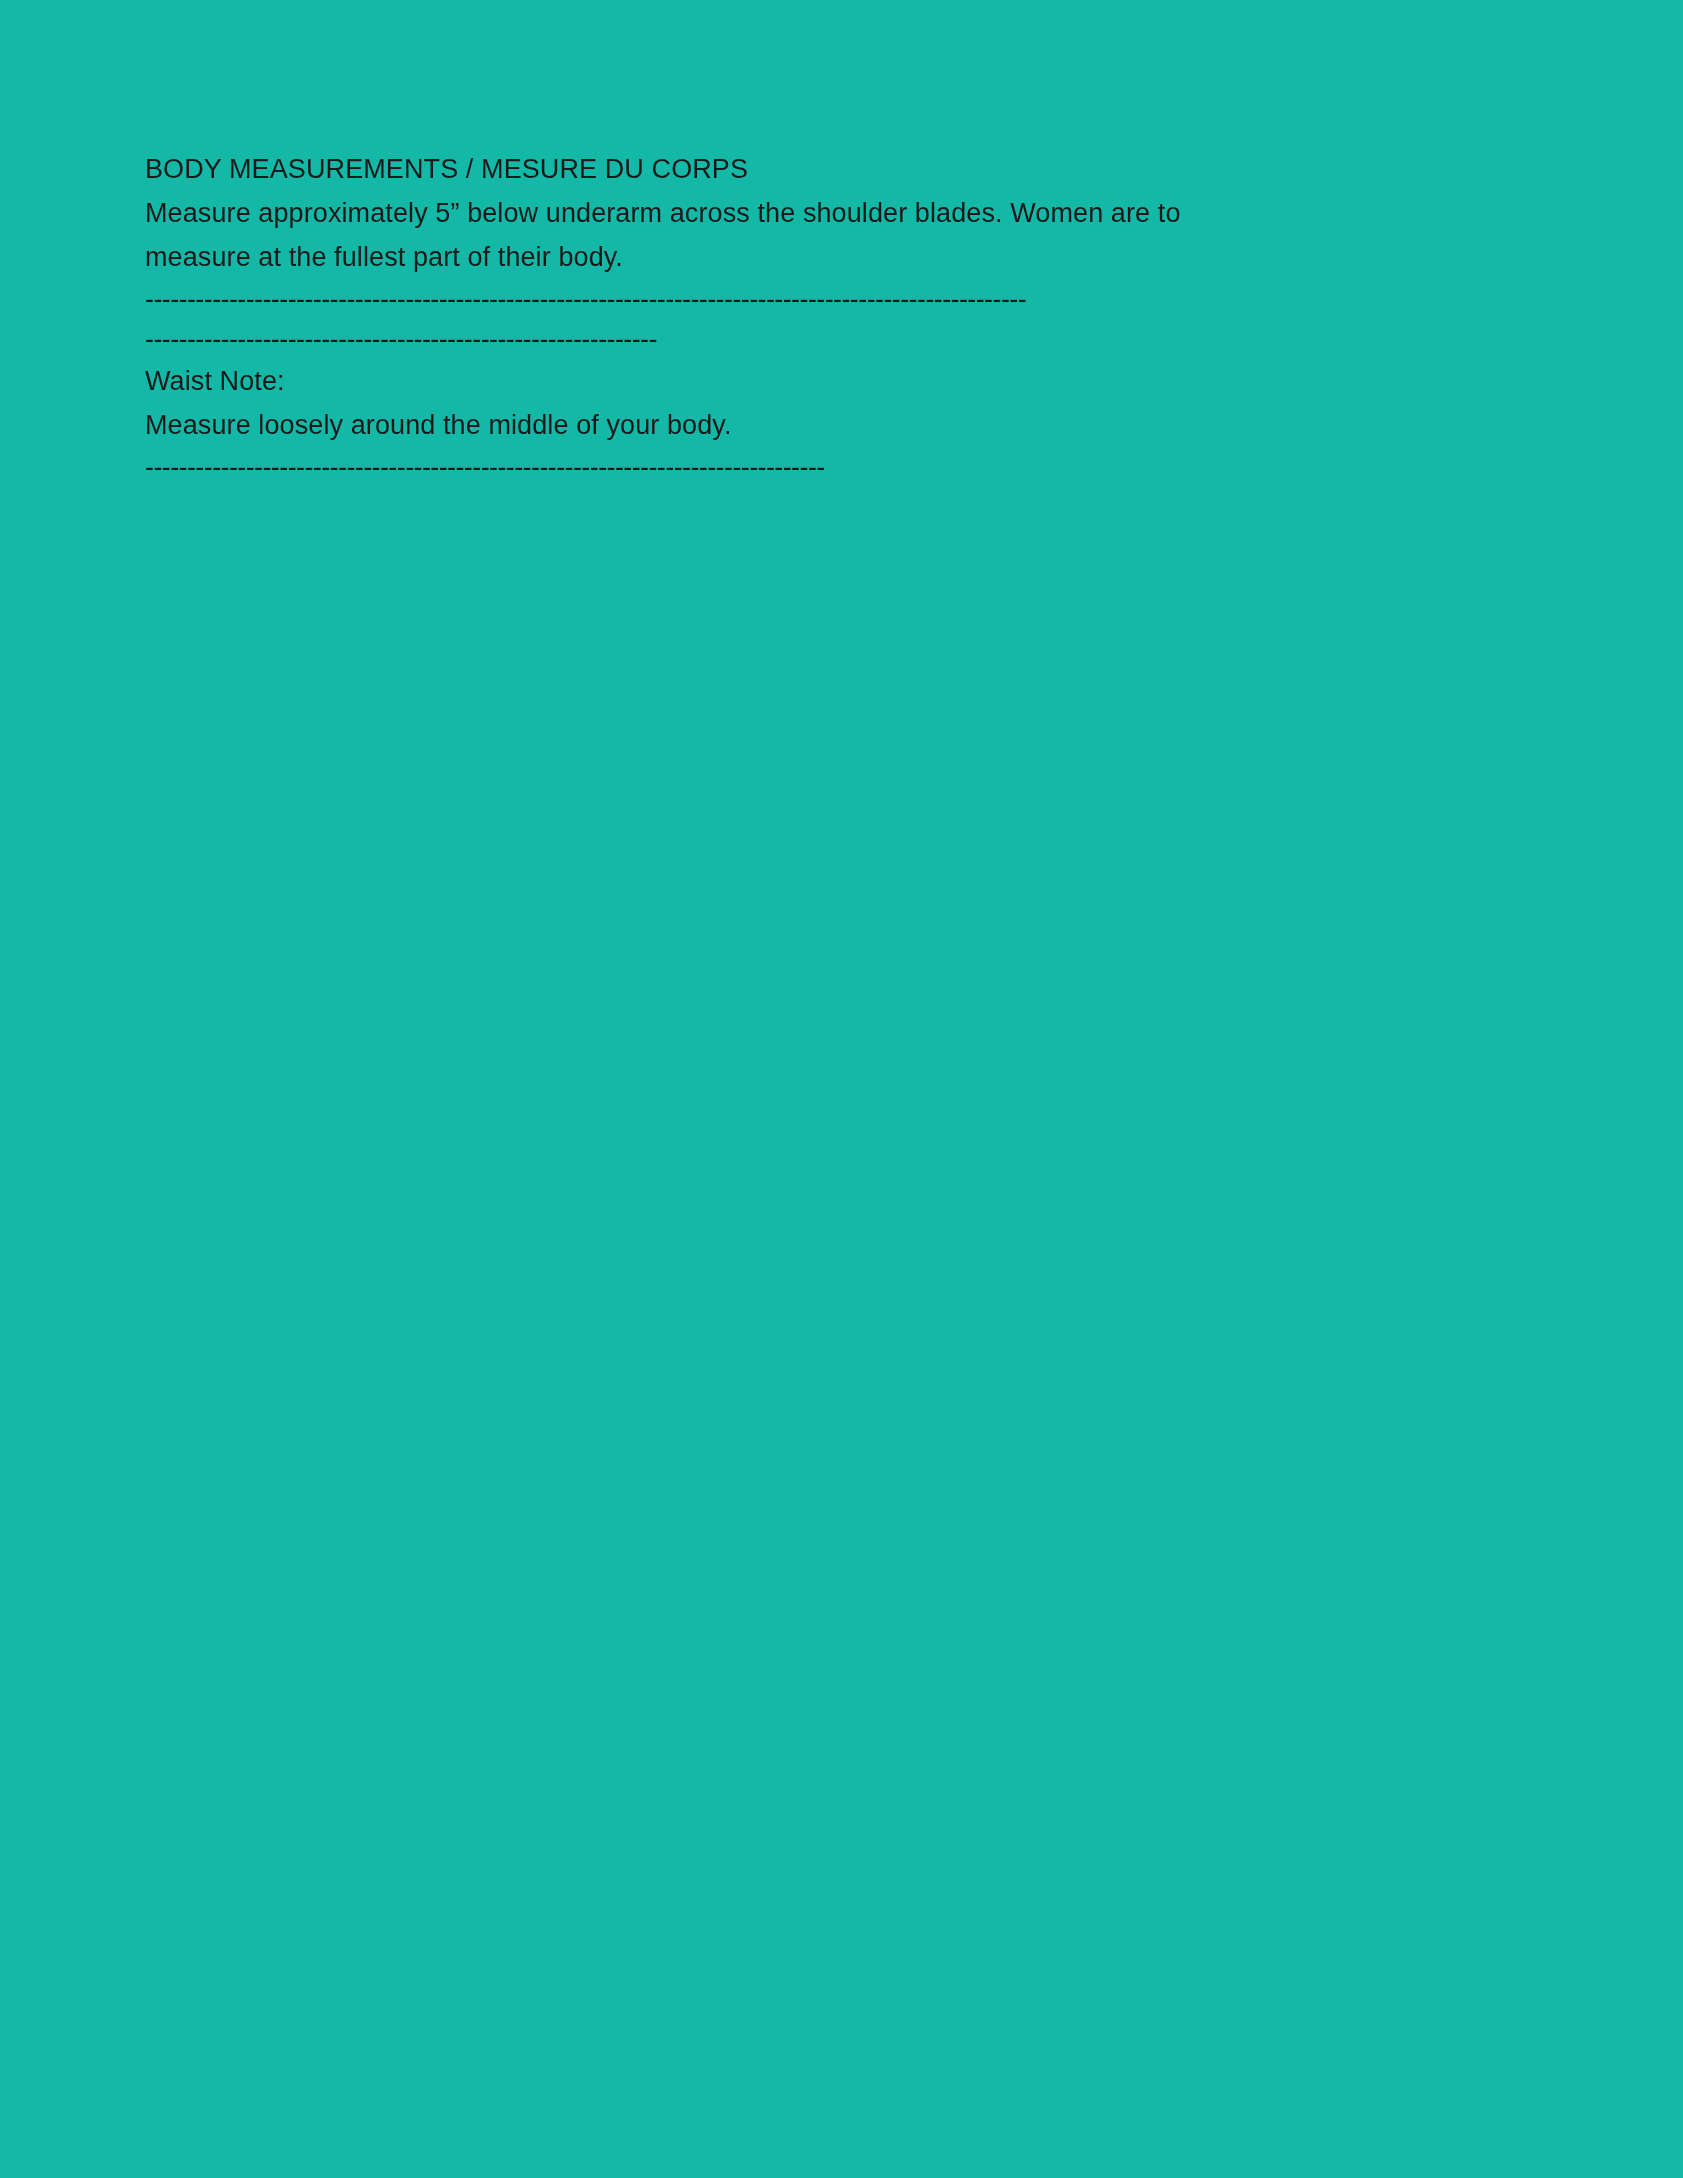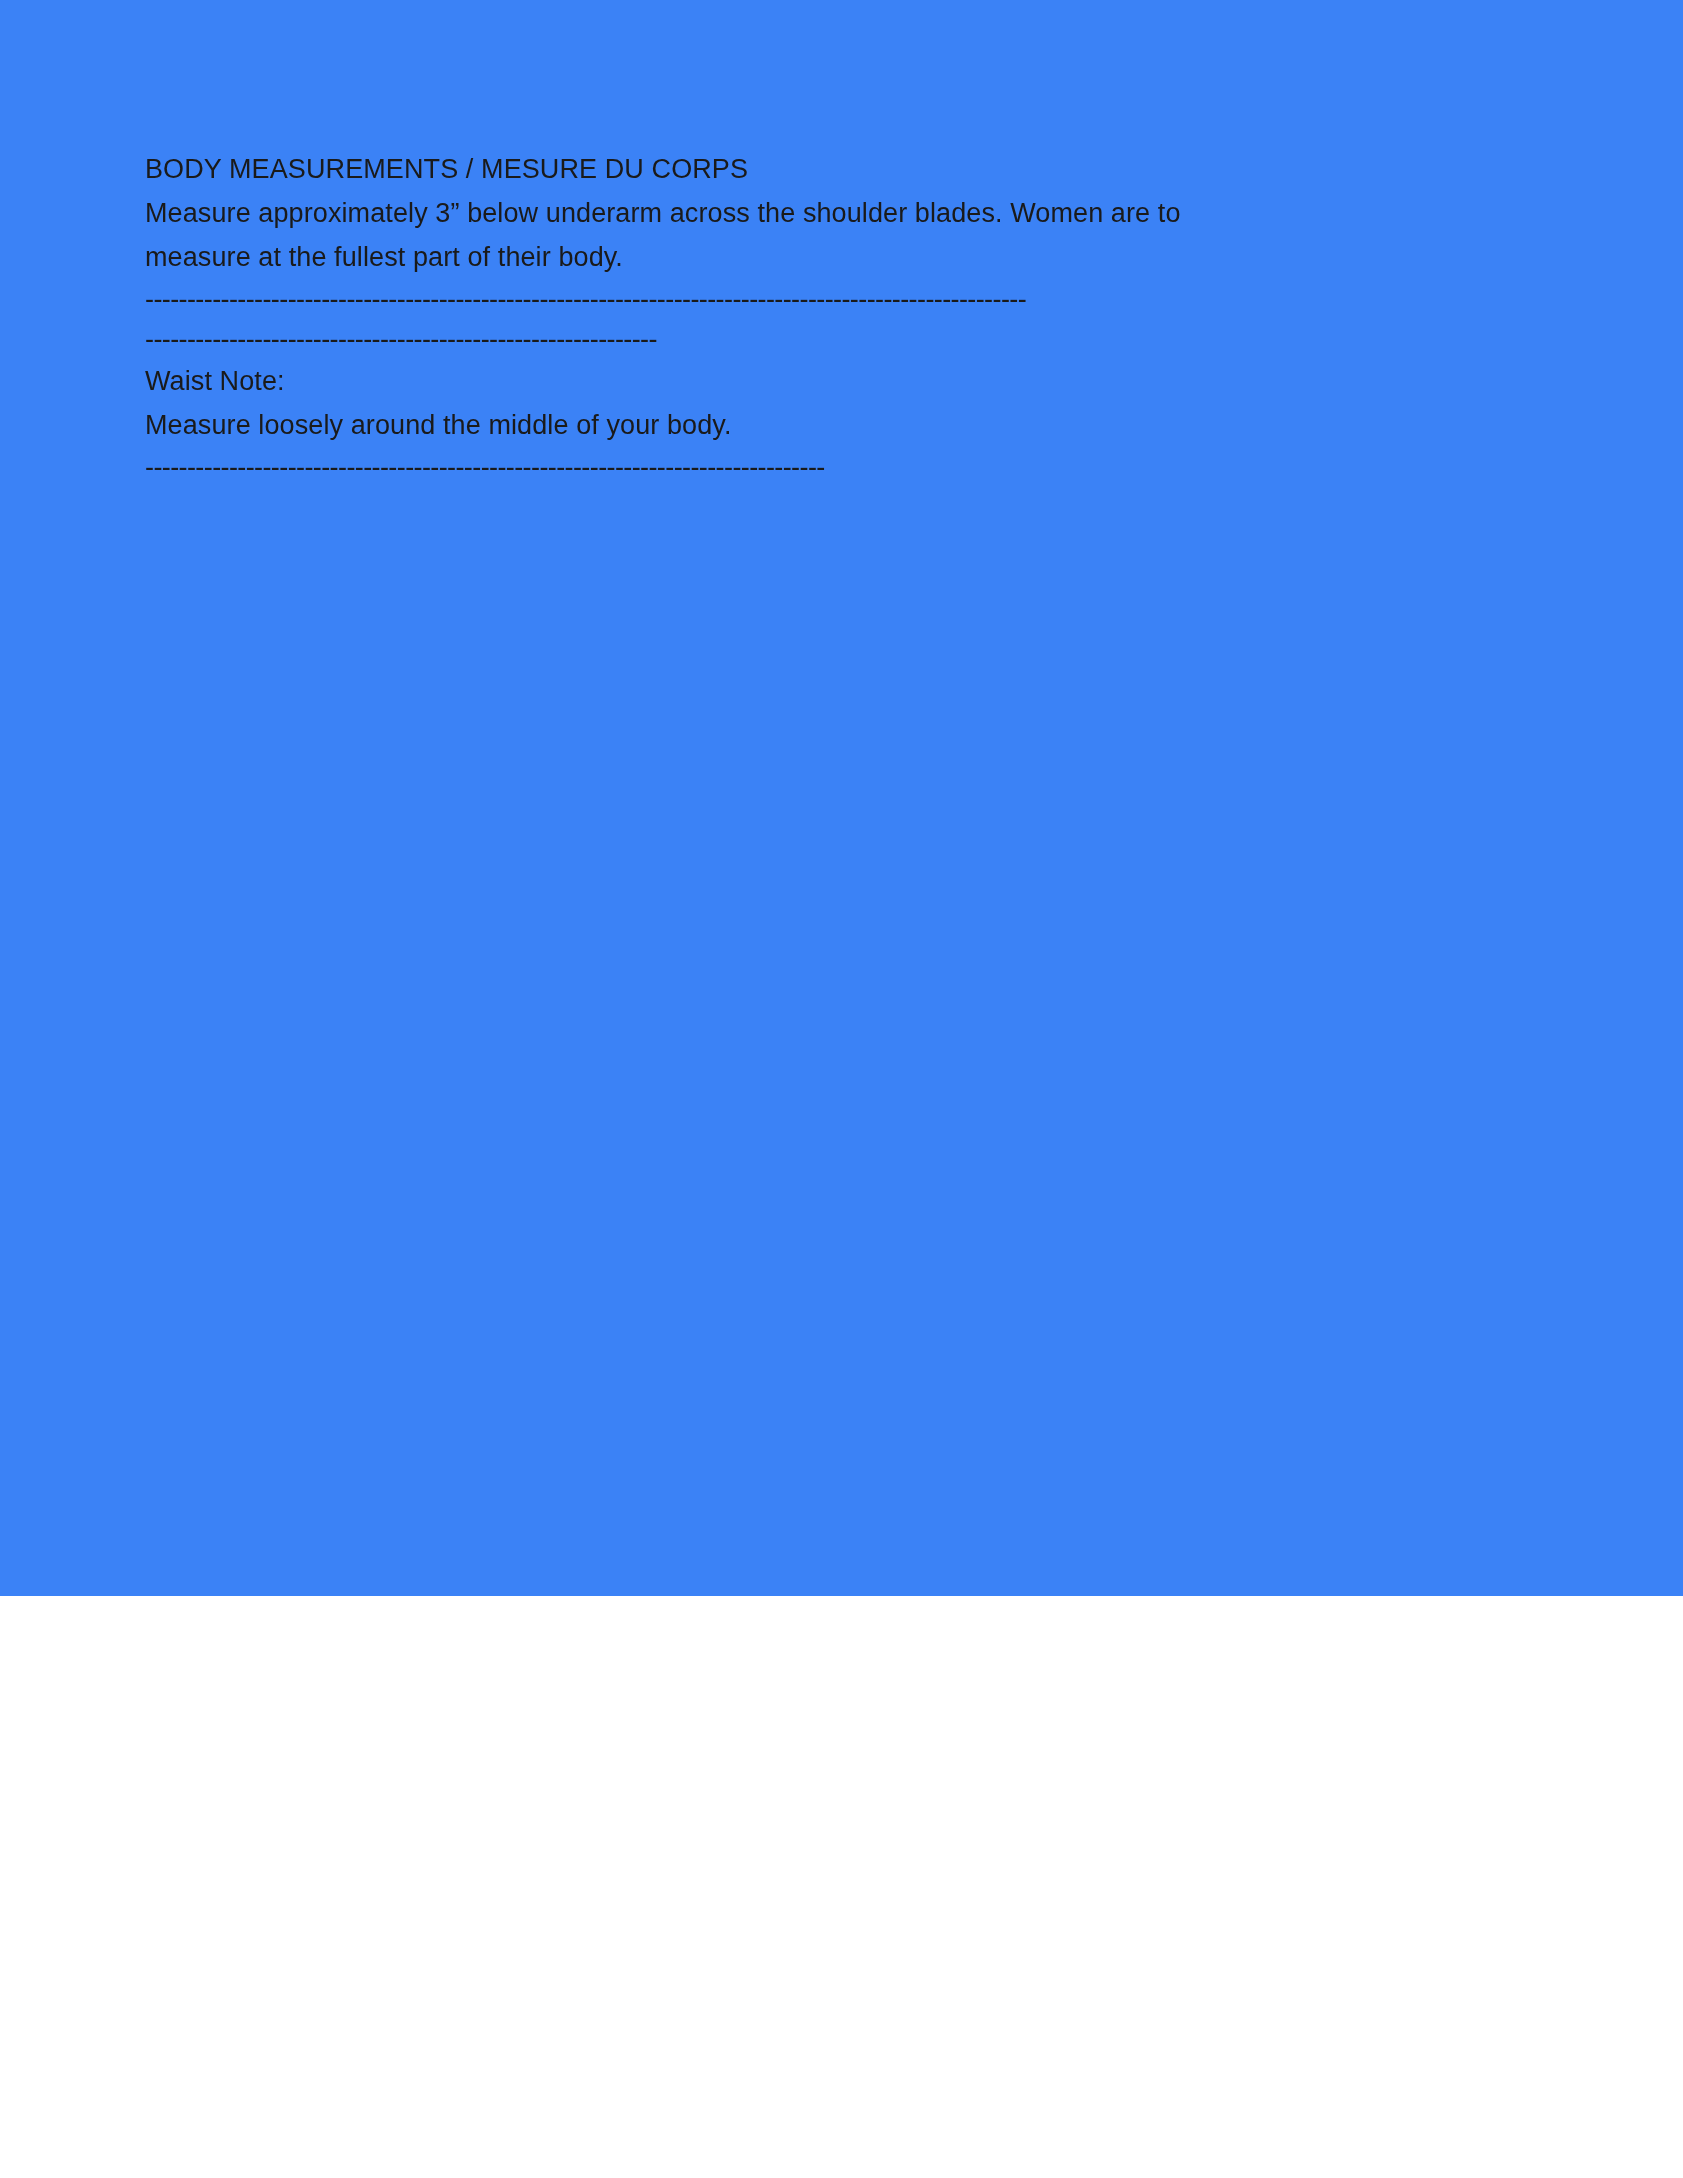--- a/index.html
+++ b/index.html
@@ -10,22 +10,22 @@
   body {
     width: 1683px;
     height: 2178px;
     font-family: "Liberation Sans", sans-serif;
     color: #000000;
     -webkit-font-smoothing: antialiased;
   }
   .page {
     position: relative;
     width: 1683px;
-    height: 1596px;
-    background: #3b82f6;
+    height: 2178px;
+    background: #14b8a6;
     box-sizing: border-box;
   }
   .content {
     position: absolute;
     left: 145px;
     top: 147px;
     width: 1307px;
   }
   .line {
     font-size: 27px;
@@ -52,21 +52,21 @@
 </style>
 </head>
 <body>
 
 <div class="page">
   <div class="content">
 
     <div class="line">BODY MEASUREMENTS / MESURE DU CORPS</div>
 
 
-    <div class="para">Measure approximately 3” below underarm across the shoulder blades. Women are to measure at the fullest part of their body.</div>
+    <div class="para">Measure approximately 5” below underarm across the shoulder blades. Women are to measure at the fullest part of their body.</div>
 
     <div class="rule">---------------------------------------------------------------------------------------------------------</div>
 
 
     <div class="rule">-------------------------------------------------------------</div>
 
     <div class="line">Waist Note:</div>
 
 
     <div class="line">Measure loosely around the middle of your body.</div>

